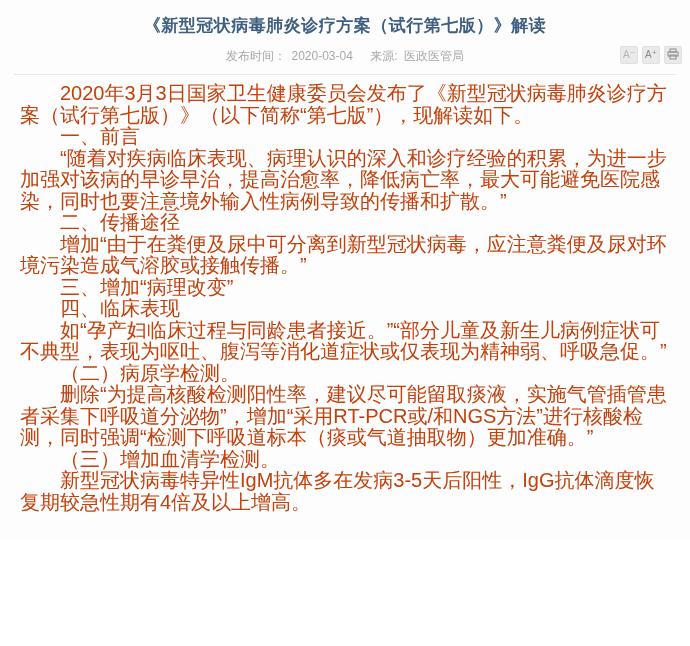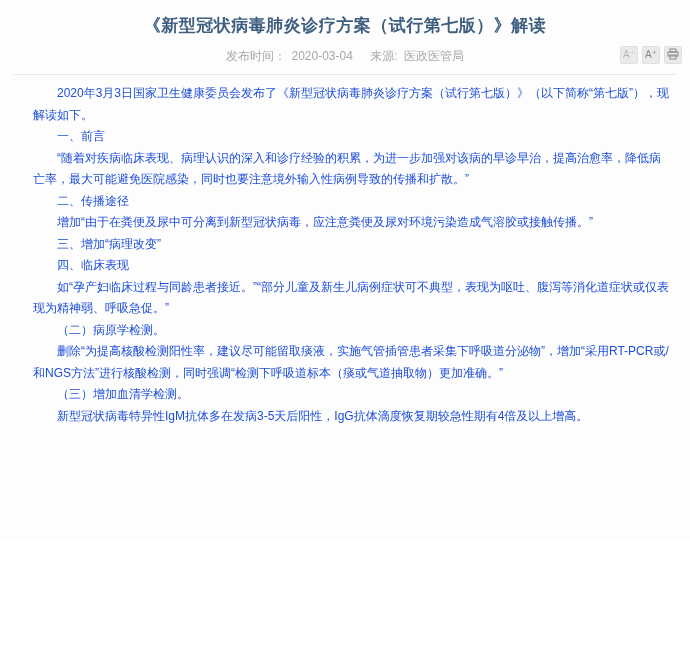--- a/index.html
+++ b/index.html
@@ -49,24 +49,24 @@
     color: #8a8a8a;
     cursor: pointer;
     line-height: 1;
   }
   .tool-btn.dim { color: #b5b5b5; }
   .divider {
     margin: 9px 14px 0 14px;
     border-top: 1px solid #e8e8e8;
   }
   .content {
-    padding: 8px 18px 0 33px;
-    font-size: 12px;
+    padding: 8px 18px 0 20px;
+    font-size: 20px;
     line-height: 21.5px;
-    color: #1d4ed8;
+    color: #c2410c;
   }
   .content p { text-indent: 2em; }
   .watermark {
     position: absolute;
     left: 286px;
     top: 613px;
     display: flex;
     align-items: center;
     gap: 12px;
     pointer-events: none;

